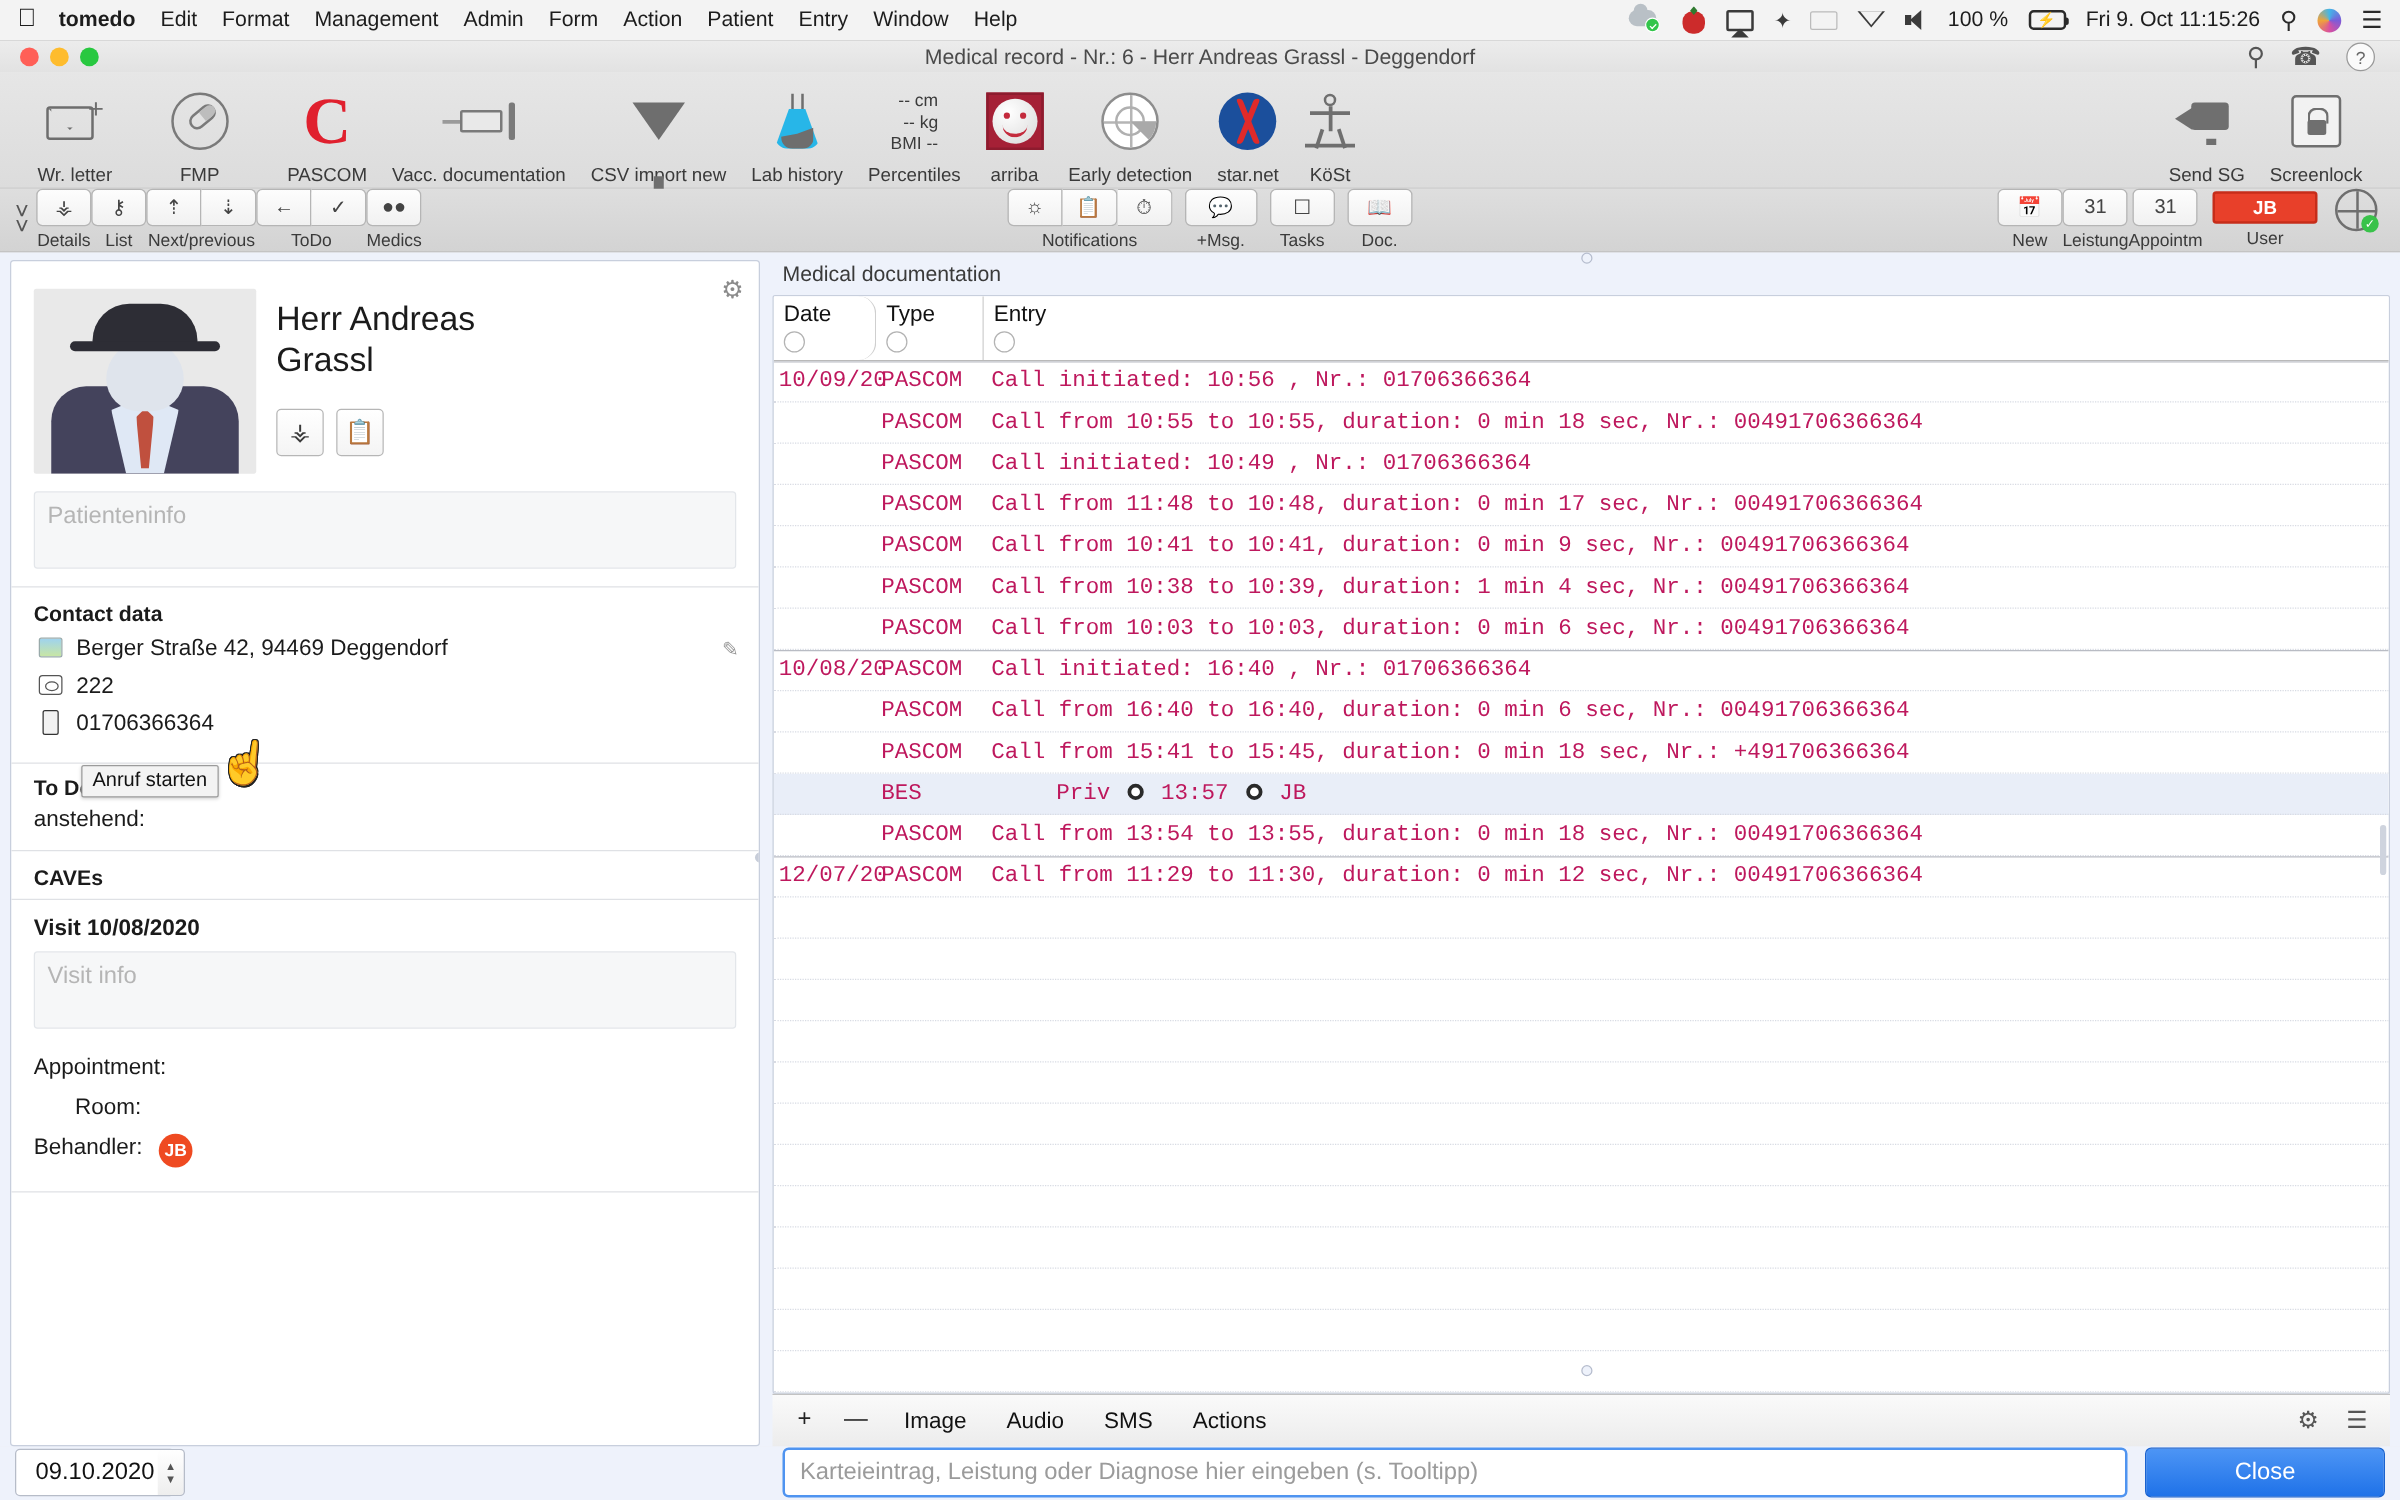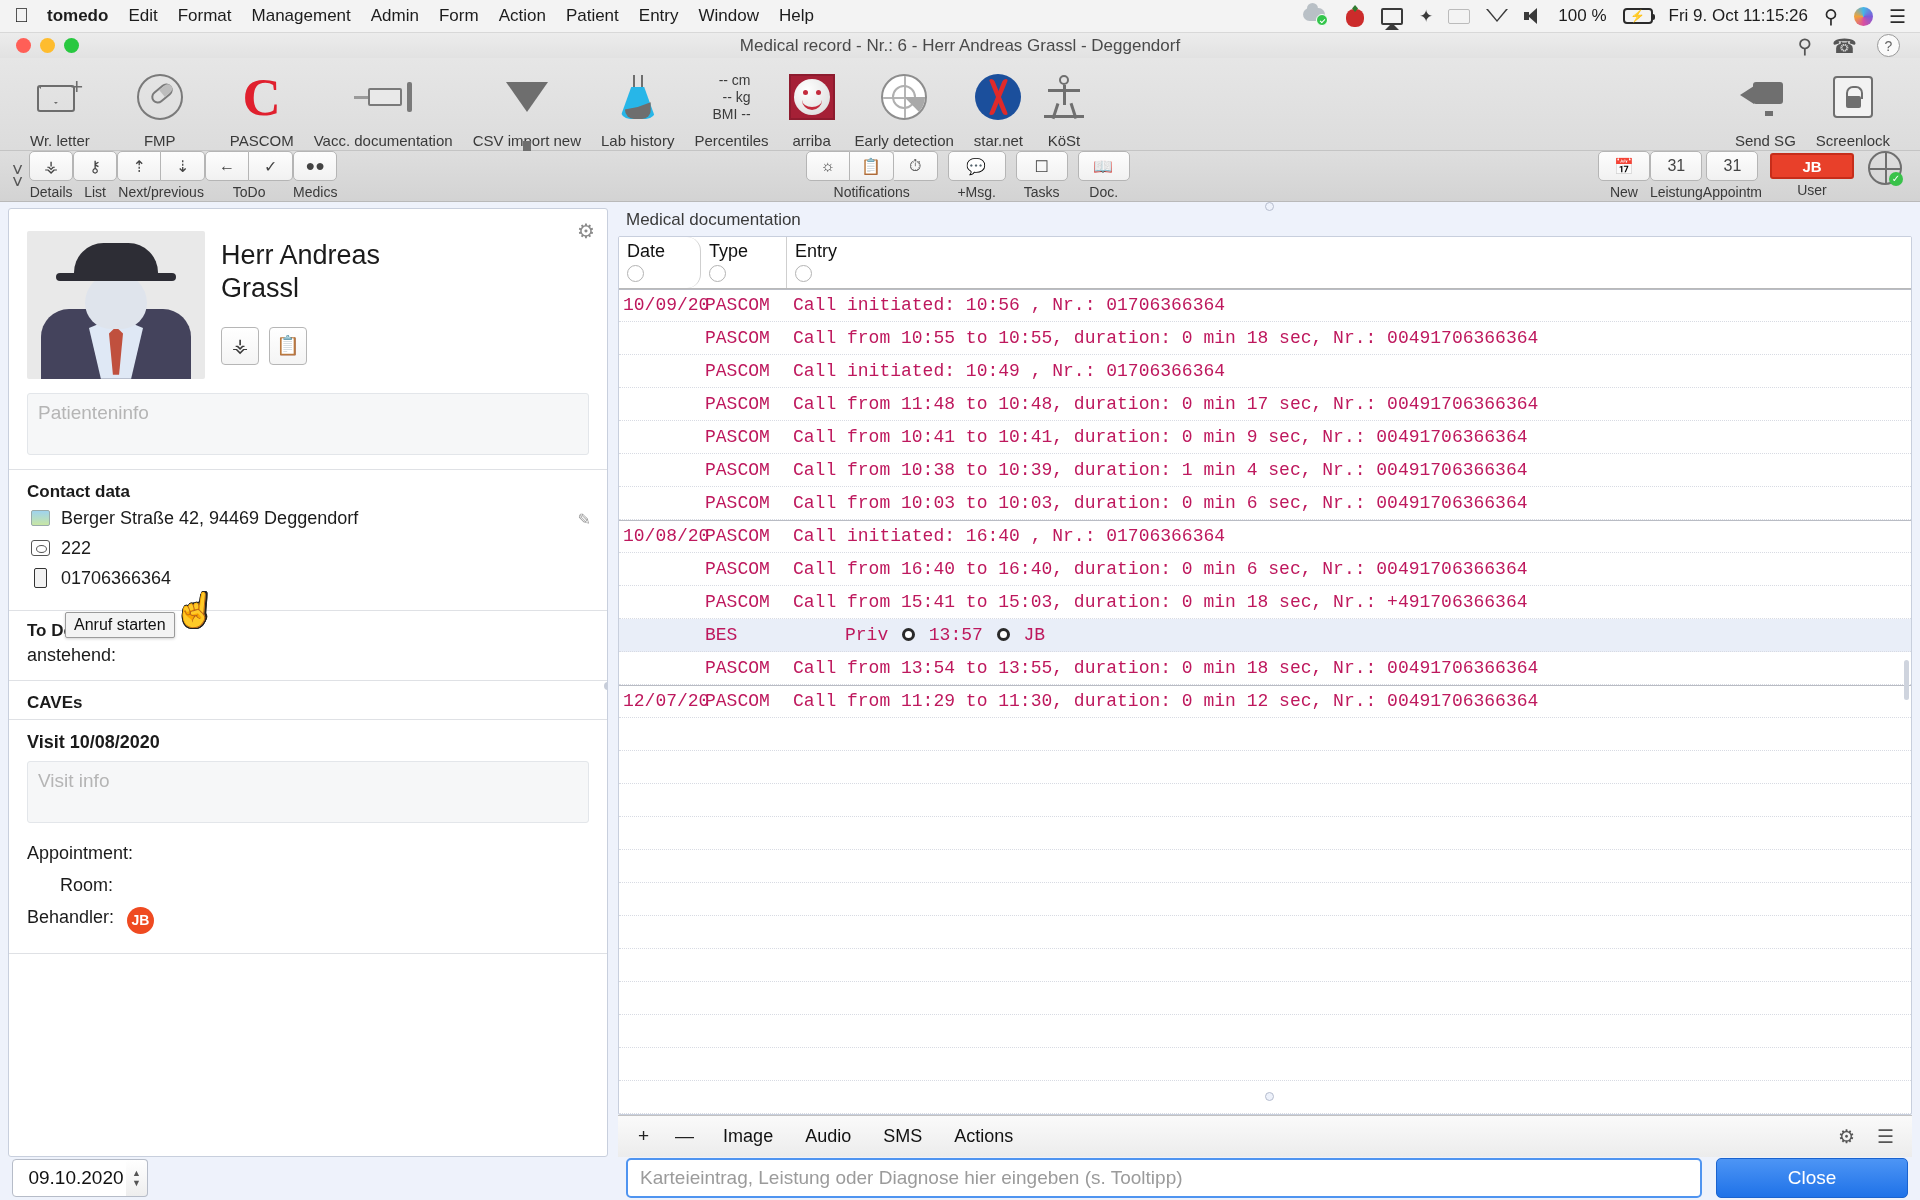--- a/index.html
+++ b/index.html
@@ -752,21 +752,21 @@
               <div class="td-entry">Call initiated: 16:40 , Nr.: 01706366364</div>
             </div>
             <div class="trow">
               <div class="td-date"></div>
               <div class="td-type">PASCOM</div>
               <div class="td-entry">Call from 16:40 to 16:40, duration: 0 min 6 sec, Nr.: 00491706366364</div>
             </div>
             <div class="trow">
               <div class="td-date"></div>
               <div class="td-type">PASCOM</div>
-              <div class="td-entry">Call from 15:41 to 15:03, duration: 0 min 18 sec, Nr.: +491706366364</div>
+              <div class="td-entry">Call from 15:41 to 15:45, duration: 0 min 18 sec, Nr.: +491706366364</div>
             </div>
             <div class="trow sel">
               <div class="td-date"></div>
               <div class="td-type">BES</div>
               <div class="td-entry" style="padding-left: 58px;">Priv <span class="radio-dot"></span> 13:57 <span class="radio-dot"></span> JB</div>
             </div>
             <div class="trow">
               <div class="td-date"></div>
               <div class="td-type">PASCOM</div>
               <div class="td-entry">Call from 13:54 to 13:55, duration: 0 min 18 sec, Nr.: 00491706366364</div>

